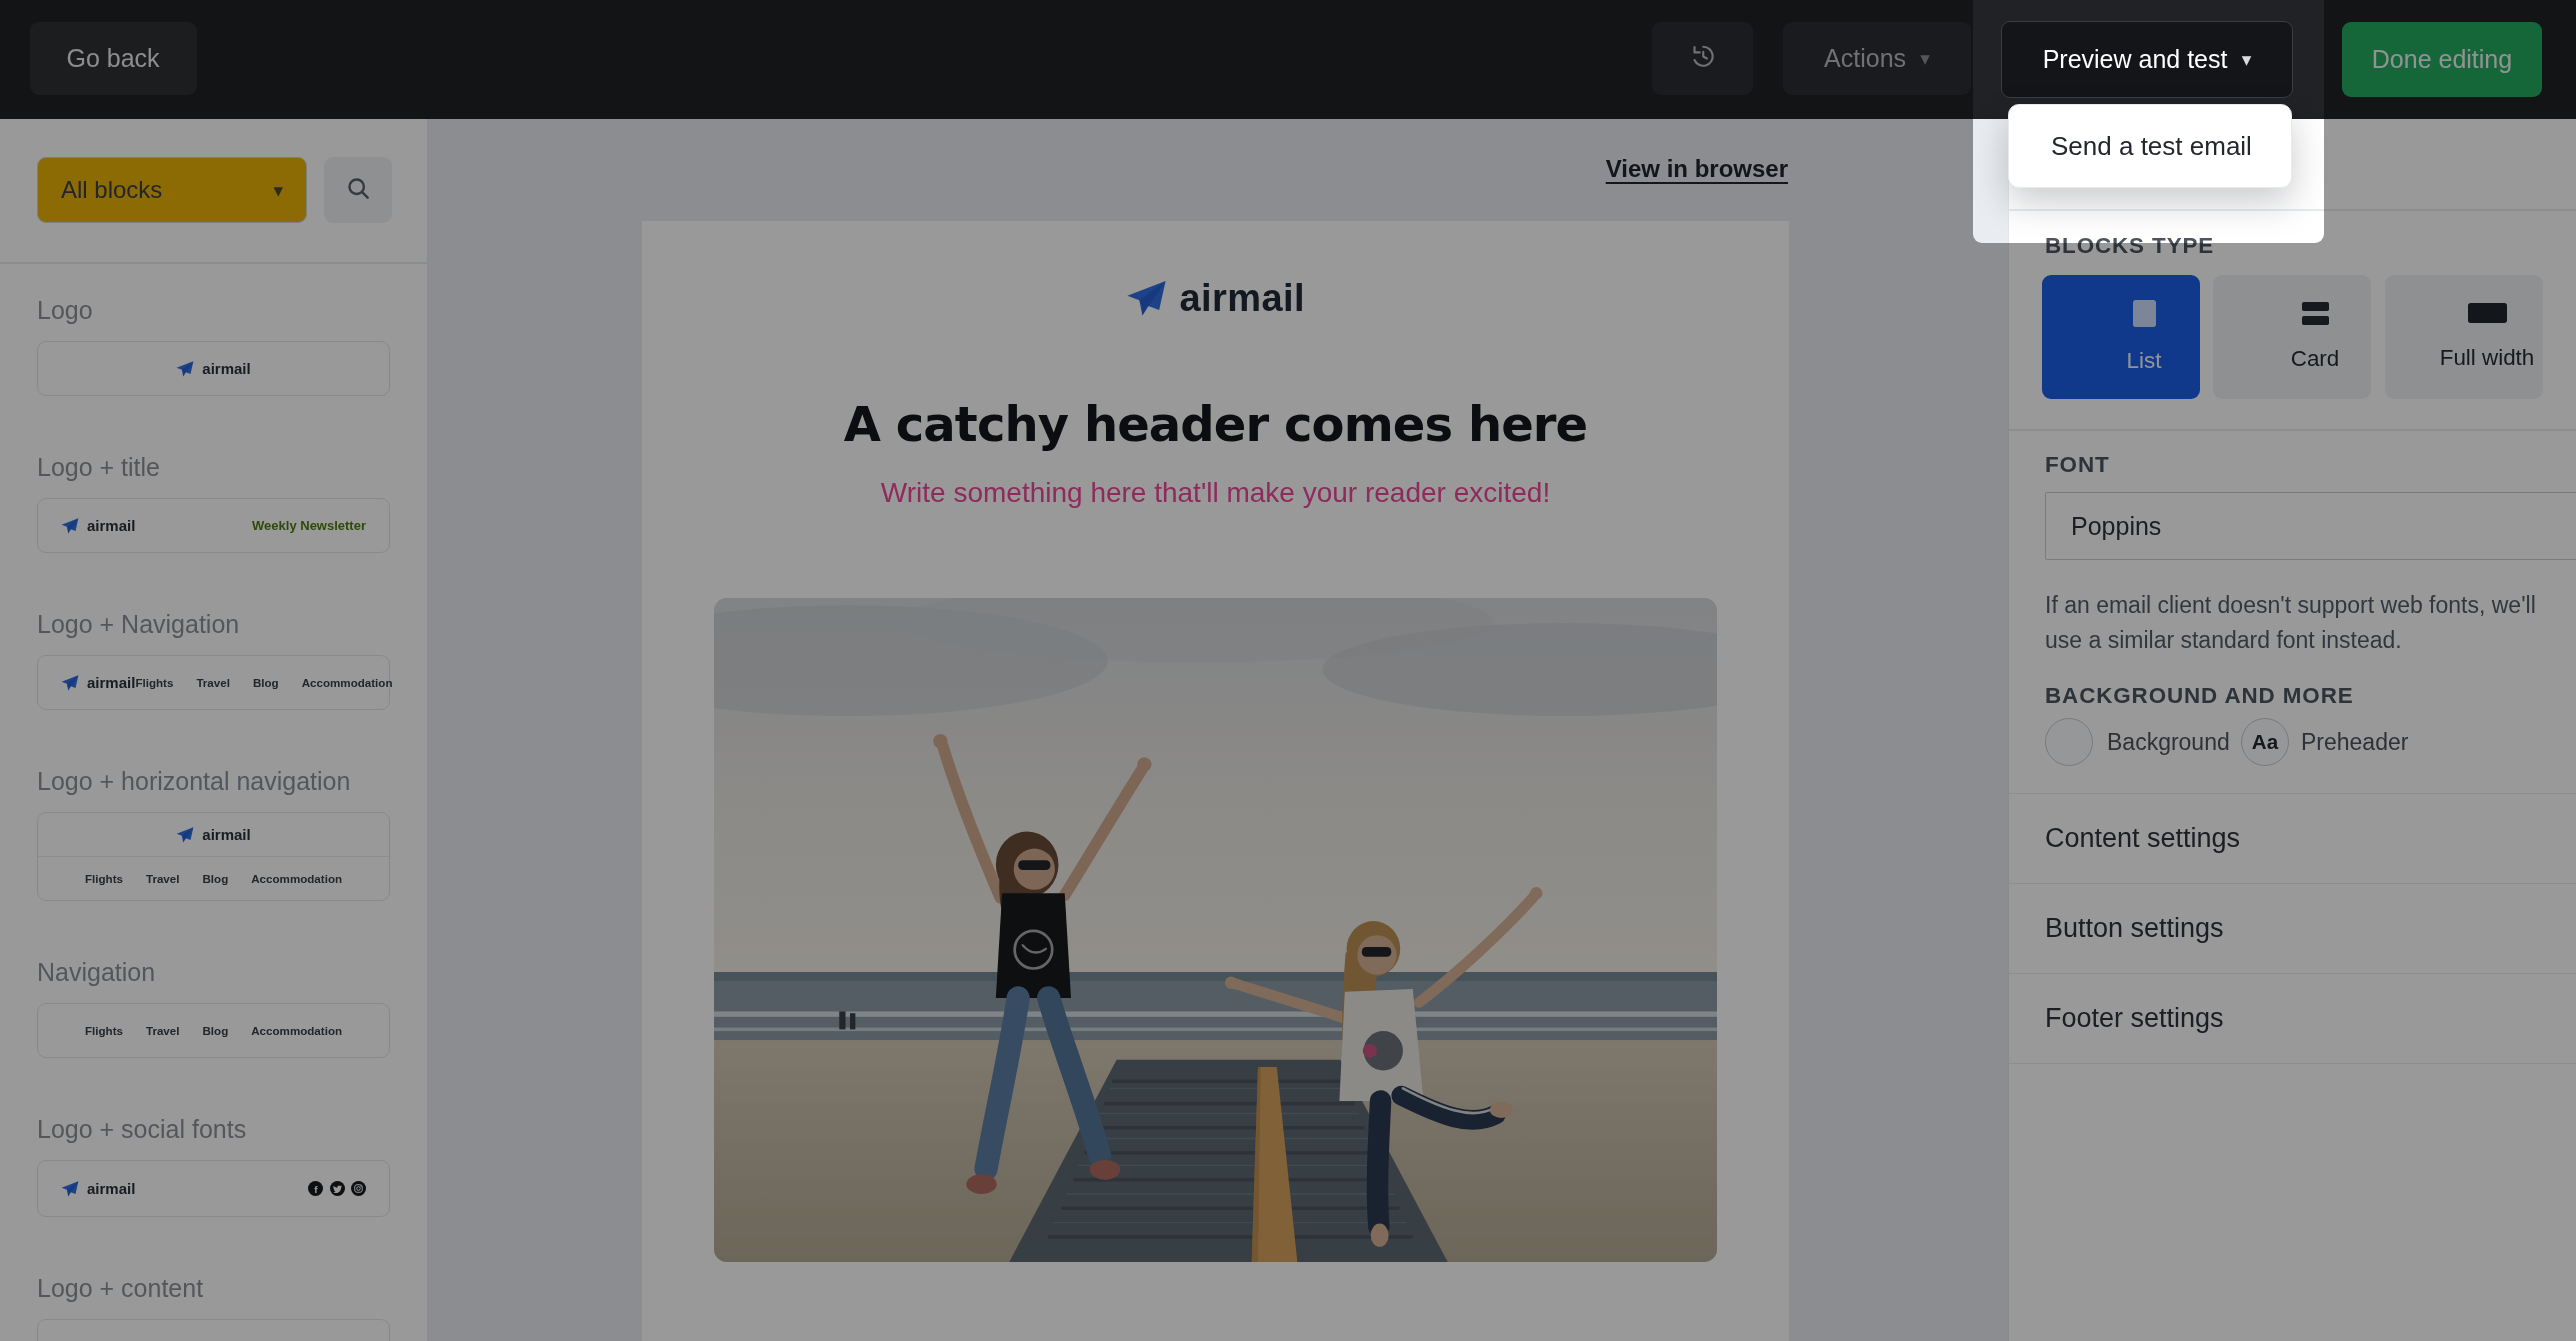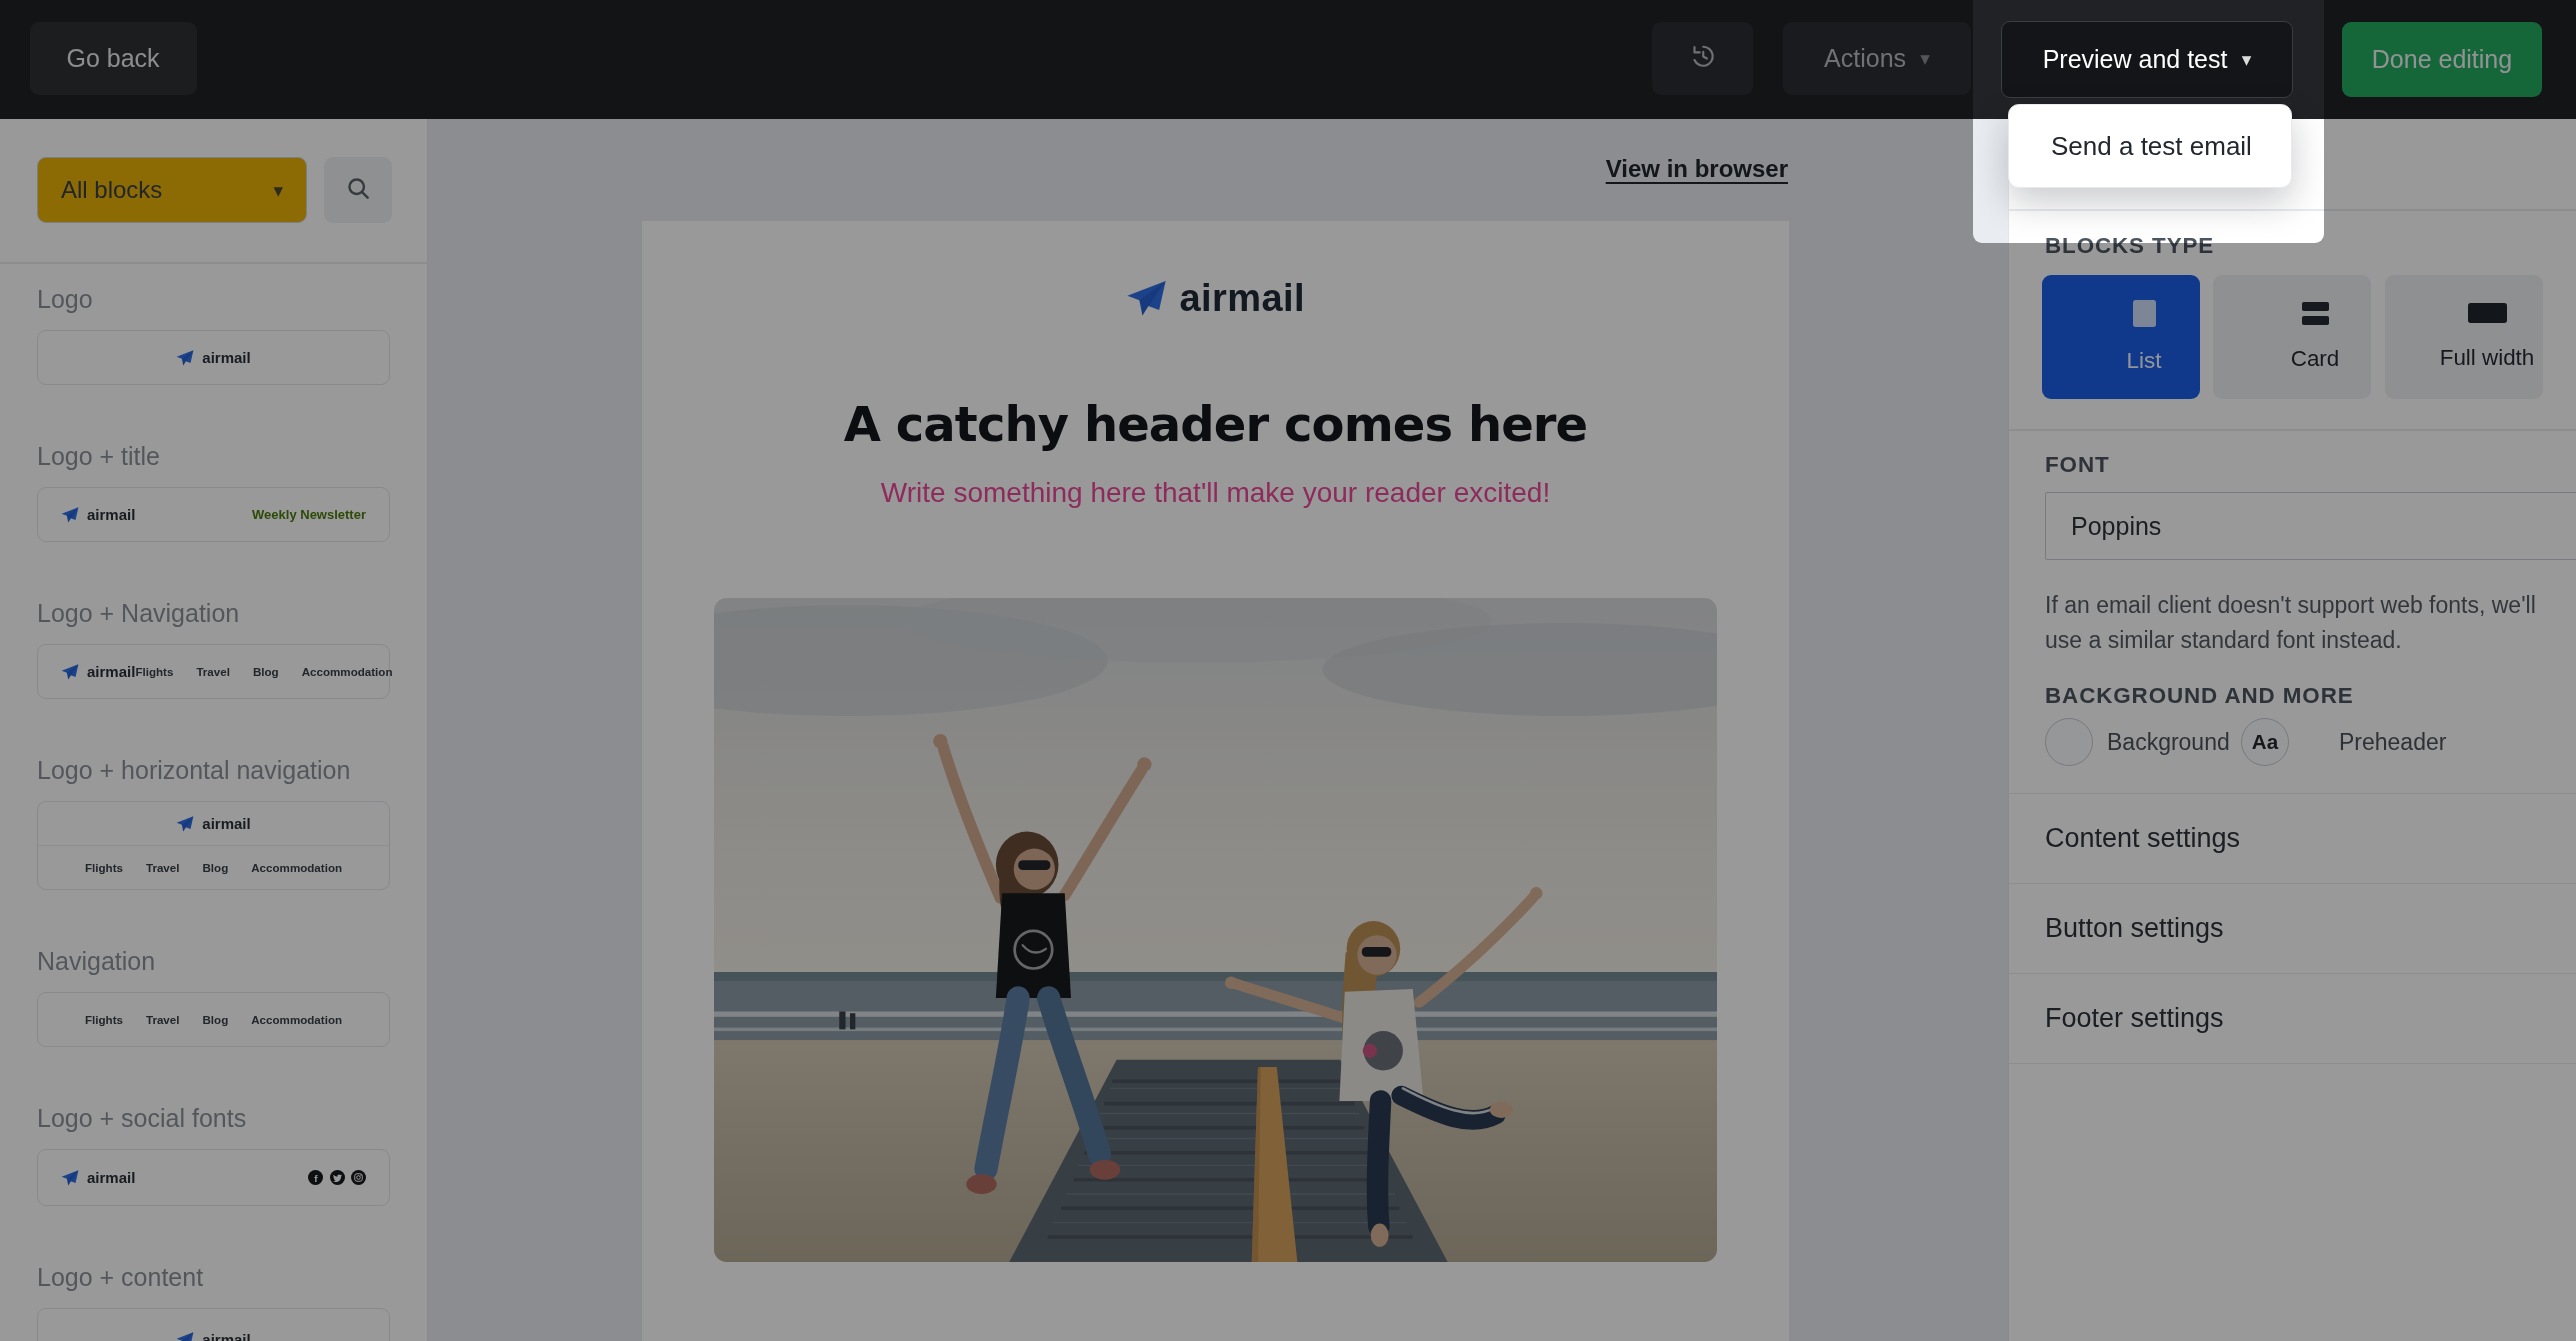--- a/index.html
+++ b/index.html
@@ -35,21 +35,21 @@
     padding: 0 23px; font-size: 24px; color: #3a4049; cursor: pointer;
   }
   .filter-select .caret { color: #30353c; }
   .search-btn {
     position: absolute; left: 324px; top: 38px; width: 68px; height: 66px;
     background: #edf0f3; border-radius: 9px; display: flex; align-items: center; justify-content: center; cursor: pointer;
   }
   .sl-divider { position: absolute; left: 0; top: 143px; width: 100%; height: 1.8px; background: #e8ebee; }
   .blocks-list { position: absolute; left: 0; top: 145px; right: 0; bottom: 0; padding: 0 37px; overflow: hidden; }
   .sec-label { margin-top: 59px; font-size: 25px; line-height: 25px; color: #8b929a; }
-  .blocks-list .section:first-child .sec-label { margin-top: 23px; }
+  .blocks-list .section:first-child .sec-label { margin-top: 34px; }
   .sec-card {
     margin-top: 18px; height: 55px; background: #fff;
     border: 1.8px solid #e1e5ea; border-radius: 9px;
     display: flex; align-items: center; padding: 0 23px; cursor: pointer;
   }
   .sec-card.tall { height: 89px; flex-direction: column; justify-content: stretch; padding: 0; }
   .sec-card.social { height: 57px; }
   .sec-card.partial { height: 107px; flex-direction: column; justify-content: flex-start; padding-top: 21.5px; }
   .card-brand { display: flex; align-items: center; gap: 8px; font-size: 15px; font-weight: 700; color: #2b313a; }
   .card-center { justify-content: center; }
@@ -102,21 +102,21 @@
     font-size: 25px; color: #2e343c; cursor: pointer;
   }
   .font-note { position: absolute; left: 36px; top: 469px; width: 501px; font-size: 23px; line-height: 35px; color: #565d65; }
   .bg-row { position: absolute; left: 0; top: 597px; width: 100%; height: 54px; }
   .swatch { position: absolute; width: 48px; height: 48px; border-radius: 50%; border: 1.8px solid #c6ccd3; background: #fbfcfd;
     display: flex; align-items: center; justify-content: center; cursor: pointer; }
   .swatch.bg { left: 36px; top: 1.8px; }
   .swatch.pre { left: 232px; top: 1.8px; font-size: 20.6px; font-weight: 600; color: #23282f; }
   .bg-row .lbl { position: absolute; top: 12.5px; font-size: 23px; color: #4d545d; }
   .lbl.bg-l { left: 98px; }
-  .lbl.pre-l { left: 292px; margin-left: 38px; }
+  .lbl.pre-l { left: 292px; }
   .settings { position: absolute; left: 0; top: 674px; width: 100%; border-top: 1.8px solid #e8ebee; }
   .srow { height: 90px; display: flex; align-items: center; padding-left: 36px; font-size: 27px; color: #2e343c;
     border-bottom: 1.8px solid #e8ebee; cursor: pointer; }
 
   
   .spotlight {
     position: absolute; left: 1973px; top: 0; width: 351px; height: 243px;
     box-shadow: 0 0 0 3578px rgba(0,0,0,0.40);
     border-radius: 0 0 9px 9px; z-index: 40; pointer-events: none;
   }

